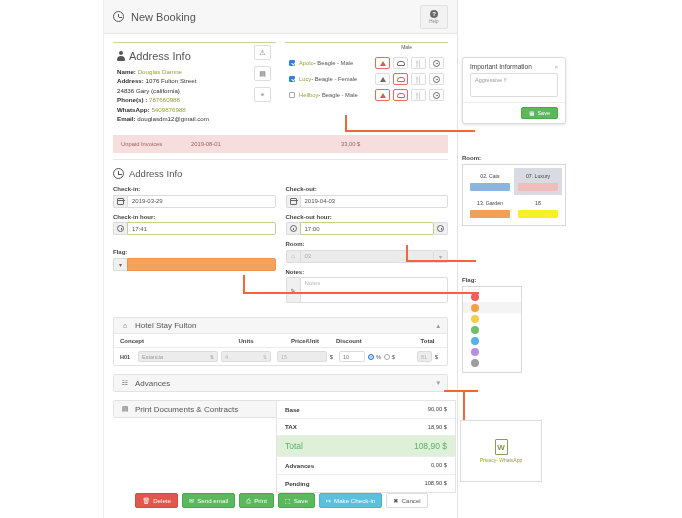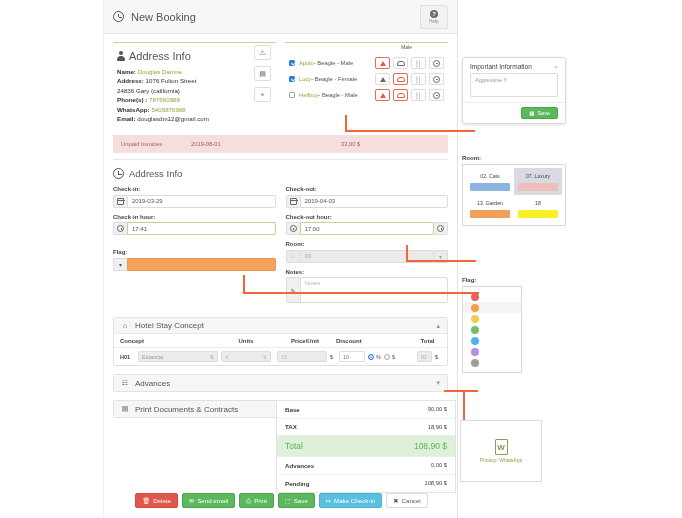--- a/index.html
+++ b/index.html
@@ -461,21 +461,21 @@
           <div class="inpg tall">
             <span class="iaddon">✎</span>
             <span class="notes-ta">Notes</span>
           </div>
         </div>
       </div>
 
       <div class="acc">
         <div class="acc-head">
           <span class="ic-bldg">⌂</span>
-          <span>Hotel Stay Concept</span>
+          <span>Hotel Stay Fulton</span>
           <span class="chev">▴</span>
         </div>
         <div class="svc-table">
           <div class="svc-head">
             <span class="c-concept" style="text-align:left">Concept</span>
             <span class="c-units">Units</span>
             <span class="c-price">Price/Unit</span>
             <span class="c-disc" style="text-align:left">Discount</span>
             <span class="c-total">Total</span>
           </div>

